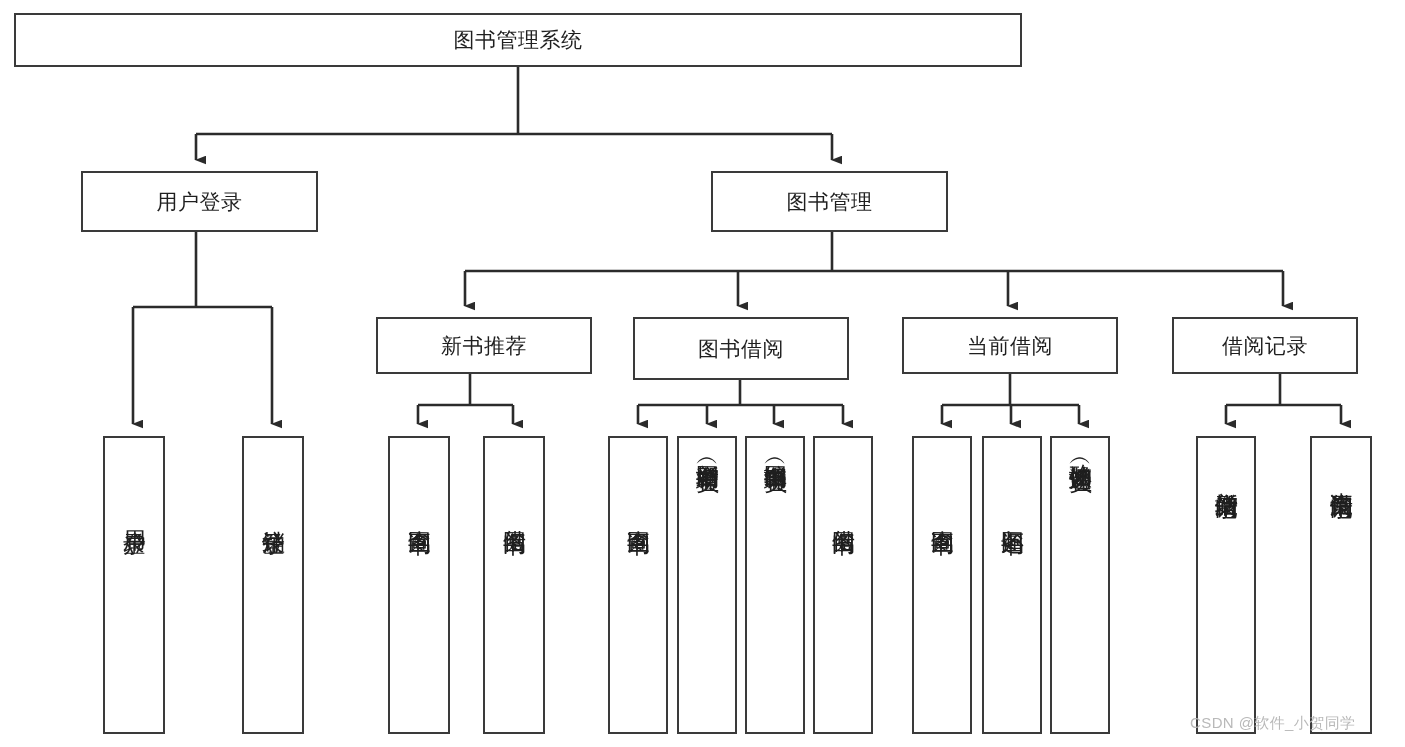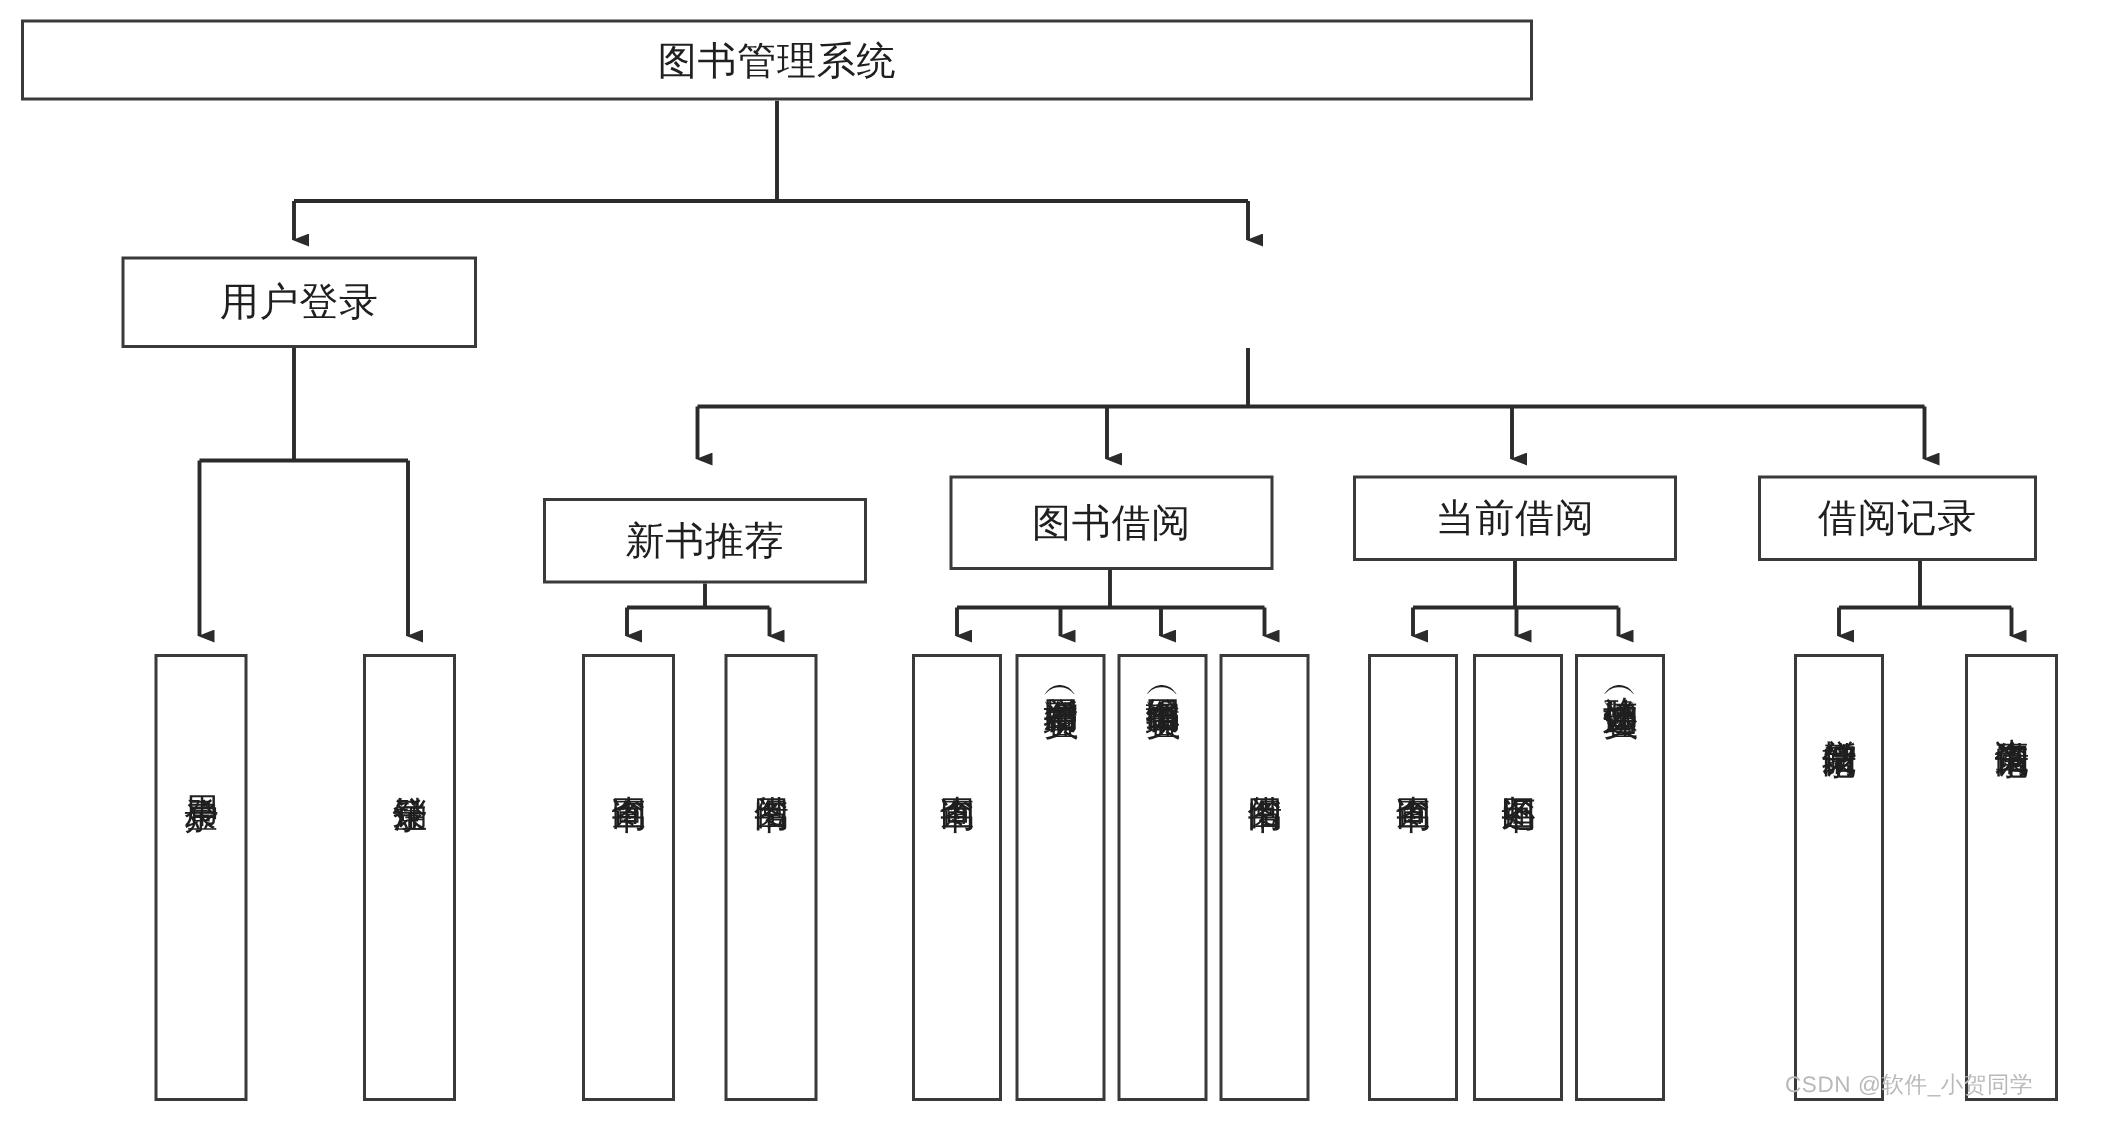--- a/index.html
+++ b/index.html
@@ -33,21 +33,21 @@
     border: 2.5px solid #3a3a3a;
     display: flex;
     align-items: center;
     justify-content: center;
     color: #1f1f1f;
   }
   .node-h {
     
   }
   .node-h .node-label {
-    font-size: 26px;
+    font-size: 21px;
     line-height: 1.1;
     white-space: nowrap;
     letter-spacing: 0.5px;
   }
   .node-v {
     
     align-items: flex-start;
     padding-top: 6px;
   }
   .node-v .node-label {
@@ -121,22 +121,25 @@
     </g>
   </svg>
 
   <div class="node node-h" style="left:14px; top:13px; width:1008px; height:54px;">
     <span class="node-label">图书管理系统</span>
   </div>
 
   <div class="node node-h" style="left:81px; top:171px; width:237px; height:61px;">
     <span class="node-label">用户登录</span>
   </div>
+  <div class="node node-h" style="left:711px; top:171px; width:237px; height:61px;">
+    <span class="node-label">图书管理</span>
+  </div>
 
-  <div class="node node-h" style="left:362px; top:317px; width:216px; height:57px;margin-top:15px;">
+  <div class="node node-h" style="left:376px; top:317px; width:216px; height:57px;">
     <span class="node-label">新书推荐</span>
   </div>
   <div class="node node-h" style="left:633px; top:317px; width:216px; height:63px;">
     <span class="node-label">图书借阅</span>
   </div>
   <div class="node node-h" style="left:902px; top:317px; width:216px; height:57px;">
     <span class="node-label">当前借阅</span>
   </div>
   <div class="node node-h" style="left:1172px; top:317px; width:186px; height:57px;">
     <span class="node-label">借阅记录</span>

